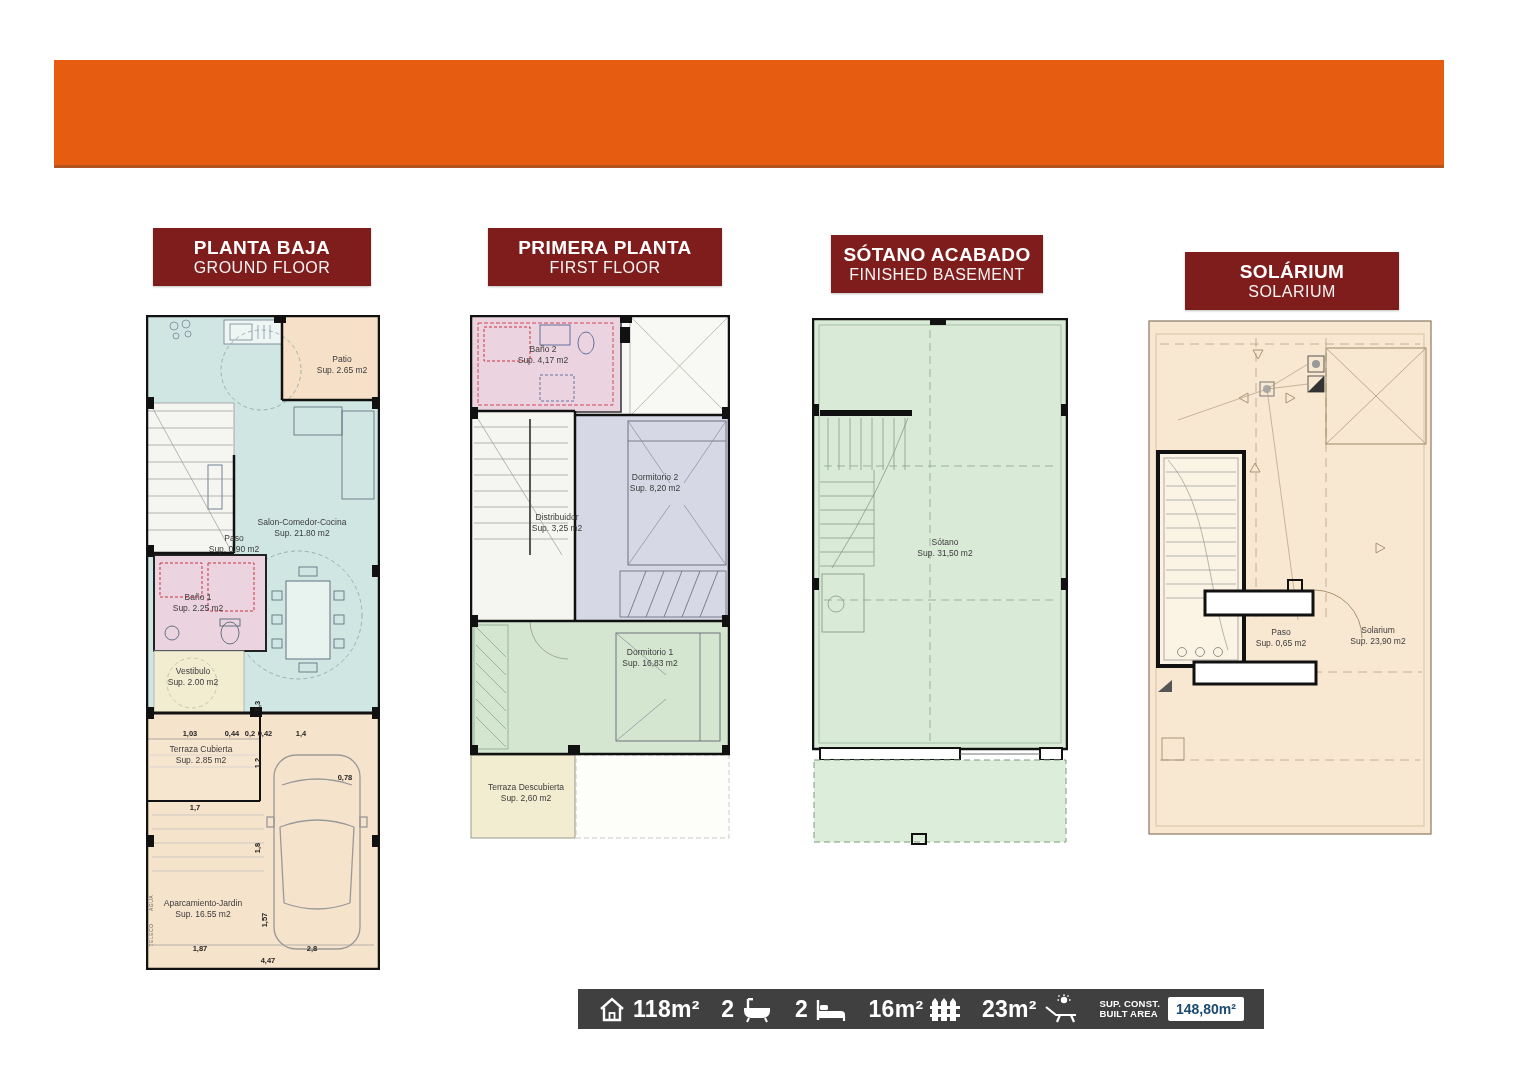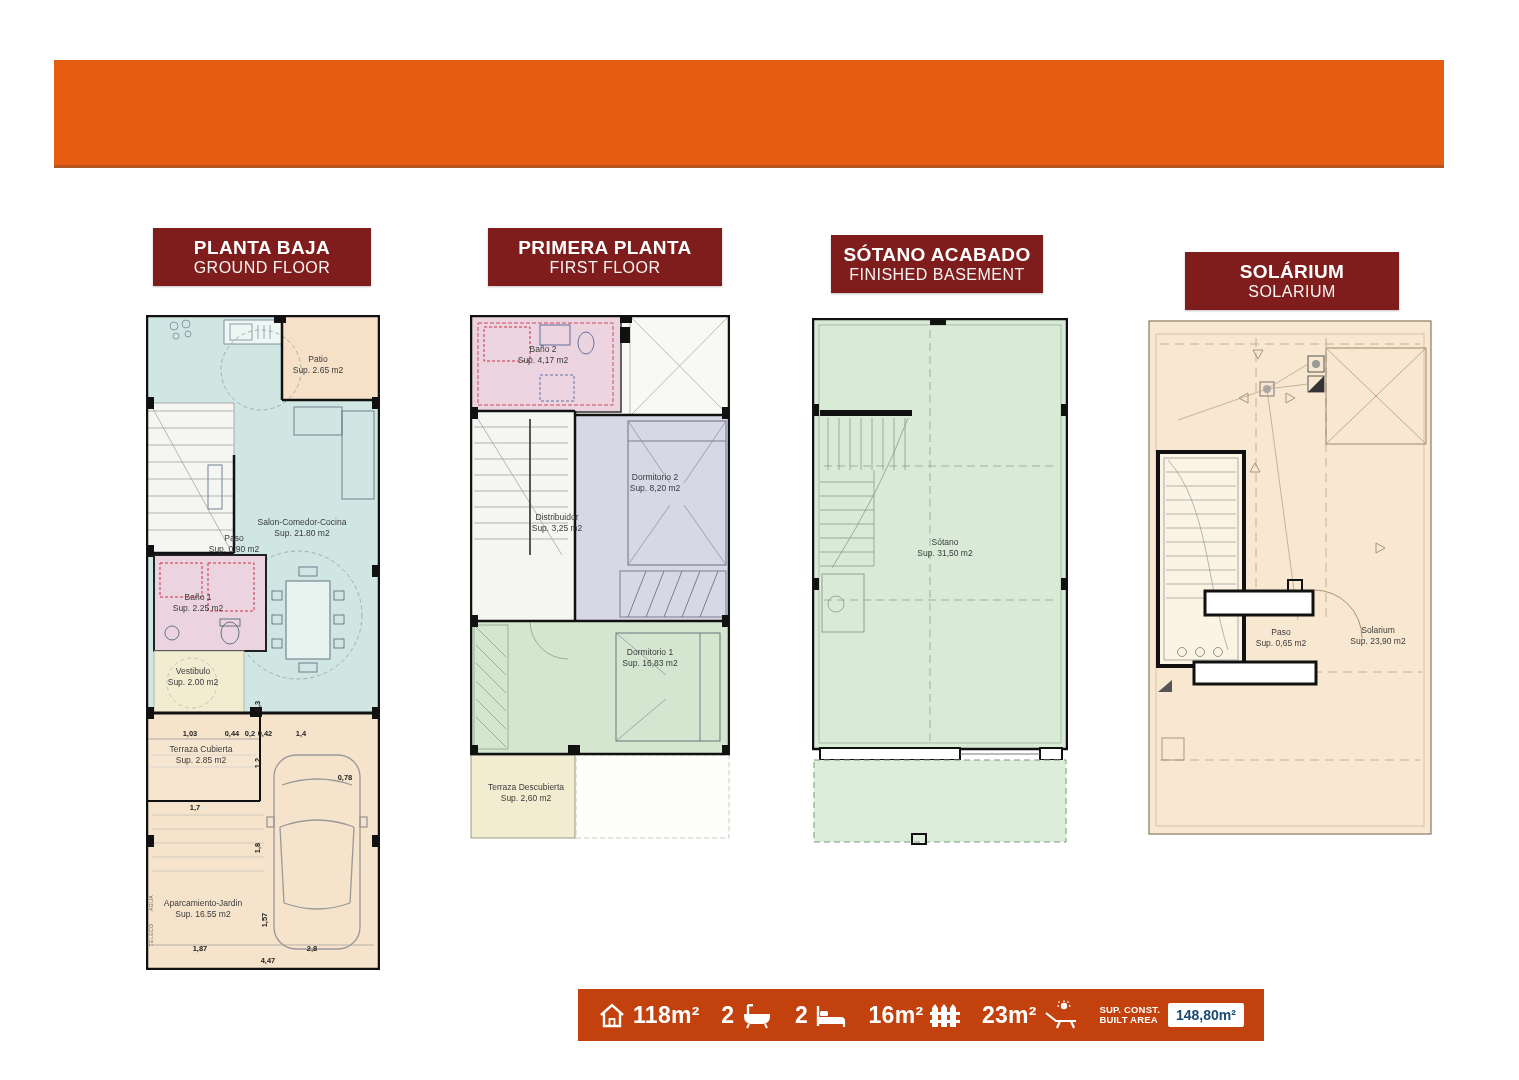--- a/index.html
+++ b/index.html
@@ -32,22 +32,22 @@
   .rlabel{position:absolute;transform:translate(-50%,-50%);text-align:center;
           font-size:8.5px;line-height:1.3;color:#3b3b3b;white-space:nowrap;}
   .rlabel .nm,.rlabel .ar{display:block;}
   .dim{position:absolute;transform:translate(-50%,-50%);font-size:7.5px;
        font-weight:bold;color:#222;white-space:nowrap;}
   .vdim{transform:translate(-50%,-50%) rotate(-90deg);}
   .sidetag{position:absolute;transform:translate(-50%,-50%) rotate(-90deg);
        font-size:5px;color:#666;letter-spacing:.5px;}
 
   
-  .footer{position:absolute;left:578px;top:989px;width:686px;height:52px;
-    background:#c2410c;color:#fff;display:flex;align-items:center;
+  .footer{position:absolute;left:578px;top:989px;width:686px;height:40px;
+    background:#404040;color:#fff;display:flex;align-items:center;
     justify-content:space-between;padding:0 20px;box-sizing:border-box;gap:8px;}
   .fitem{display:flex;align-items:center;gap:7px;}
   .fval{font-size:23px;font-weight:bold;letter-spacing:.3px;}
   .ficon{display:flex;align-items:center;}
   .built{display:flex;align-items:center;gap:8px;}
   .built-label{font-size:9.5px;font-weight:bold;line-height:1.1;letter-spacing:.2px;}
   .built-label span{display:block;}
   .built-box{background:#fff;color:#1B4A70;font-size:14px;font-weight:bold;
     padding:4px 8px;border-radius:2px;}
 </style>
@@ -162,21 +162,21 @@
       <rect x="0" y="230" width="8" height="12"></rect>
         <rect x="226" y="250" width="8" height="12"></rect>
       <rect x="128" y="0" width="12" height="8"></rect>
         <rect x="0" y="392" width="8" height="12"></rect>
       <rect x="104" y="392" width="12" height="10"></rect>
         <rect x="226" y="392" width="8" height="12"></rect>
       <rect x="0" y="520" width="8" height="12"></rect>
         <rect x="226" y="520" width="8" height="12"></rect>
     </g>
   </svg>
-  <div class="rlabel" style="left:172px;top:50px;">
+  <div class="rlabel" style="left:196px;top:50px;">
     <span class="nm">Patio</span>
       <span class="ar">Sup. 2.65 m2</span>
     </div>
   <div class="rlabel" style="left:156px;top:213px;">
     <span class="nm">Salon-Comedor-Cocina</span>
       <span class="ar">Sup. 21.80 m2</span>
     </div>
   <div class="rlabel" style="left:88px;top:229px;">
     <span class="nm">Paso</span>
       <span class="ar">Sup. 0.90 m2</span>

